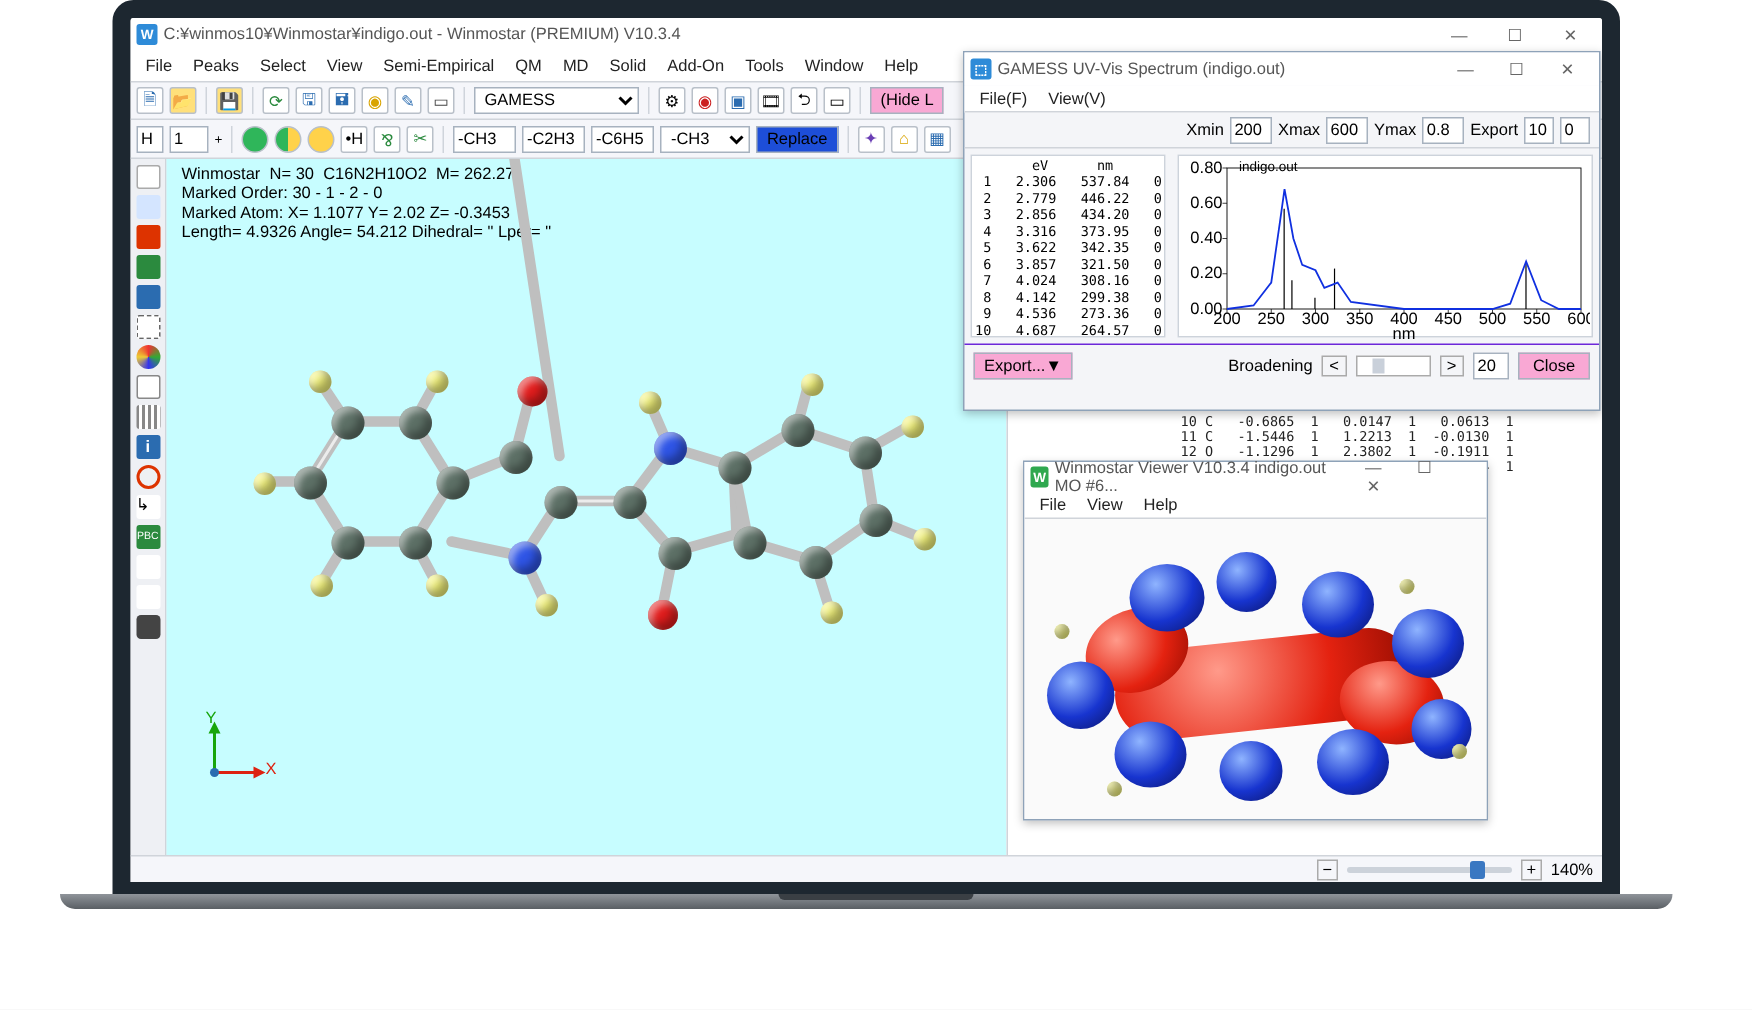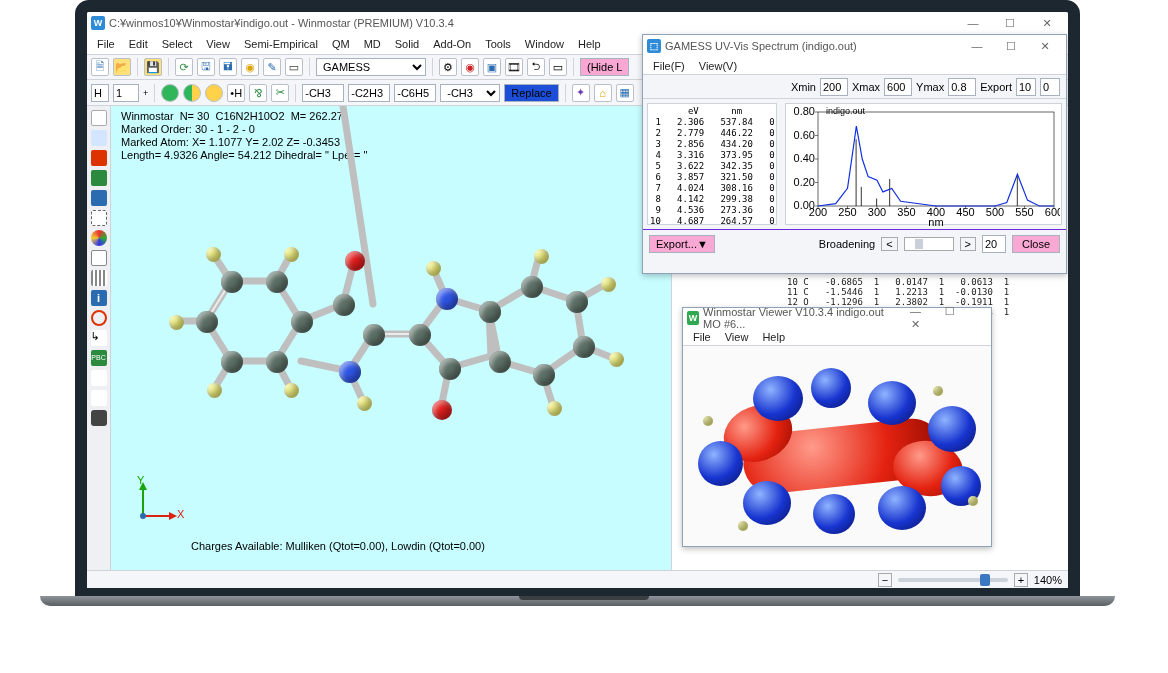--- a/index.html
+++ b/index.html
@@ -64,21 +64,21 @@
       <span>C:¥winmos10¥Winmostar¥indigo.out - Winmostar (PREMIUM) V10.3.4</span>
     </div>
     <div class="win-ctrl">
       <span>—</span>
       <span>☐</span>
       <span>✕</span>
     </div>
   </div>
   <div class="menubar">
     <span>File</span>
-    <span>Edit</span>
+    <span>Peaks</span>
     <span>Select</span>
     <span>View</span>
     <span>Semi-Empirical</span>
     <span>QM</span>
     <span>MD</span>
     <span>Solid</span>
     <span>Add-On</span>
     <span>Tools</span>
     <span>Window</span>
     <span>Help</span>
@@ -251,21 +251,20 @@
         <svg width="50" height="50">
           <line x1="12" y1="38" x2="12" y2="8" stroke="#17a50b" stroke-width="2"></line>
             <polygon points="12,4 8,12 16,12" fill="#17a50b"></polygon>
           <line x1="12" y1="38" x2="42" y2="38" stroke="#d21" stroke-width="2"></line>
             <polygon points="46,38 38,34 38,42" fill="#d21"></polygon>
           <circle cx="12" cy="38" r="3" fill="#2b6cb0"></circle>
         </svg>
         <span style="position:absolute;left:6px;top:-4px;color:#17a50b">Y</span>
         <span style="position:absolute;left:46px;top:30px;color:#d21">X</span>
       </div>
-      <div class="charges">Charges Available: Mulliken (Qtot=0.00), Lowdin (Qtot=0.00)</div>
     </div>
 
     <div class="right-pane"></div>
   </div>
 
   <div class="statusbar">
     <span style="border:1px solid #aaa;width:14px;text-align:center">−</span>
     <div class="slider-track">
         <div class="slider-thumb"></div>
       </div>

